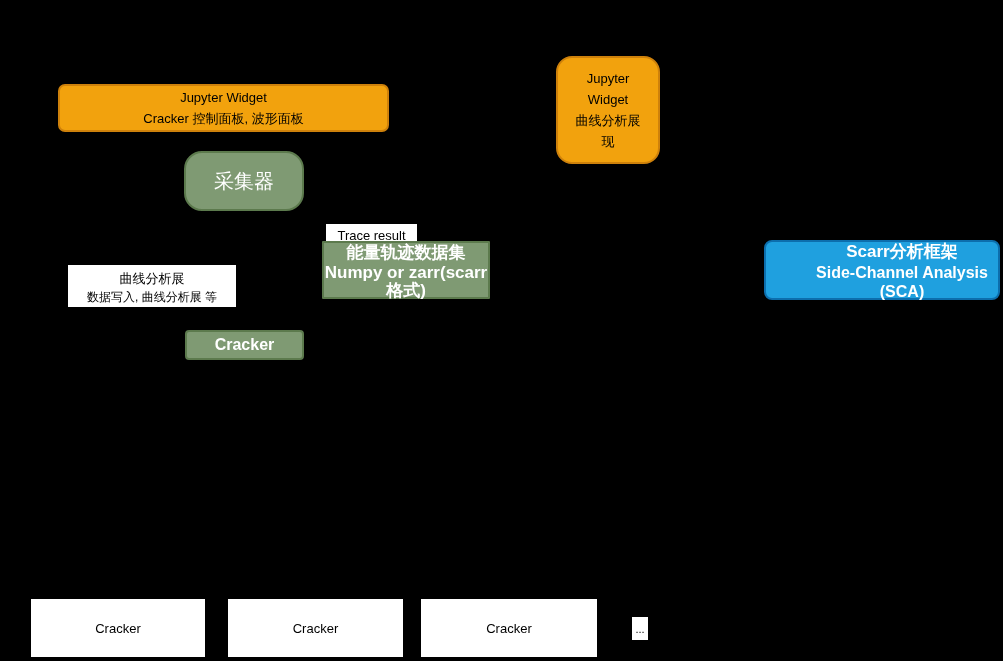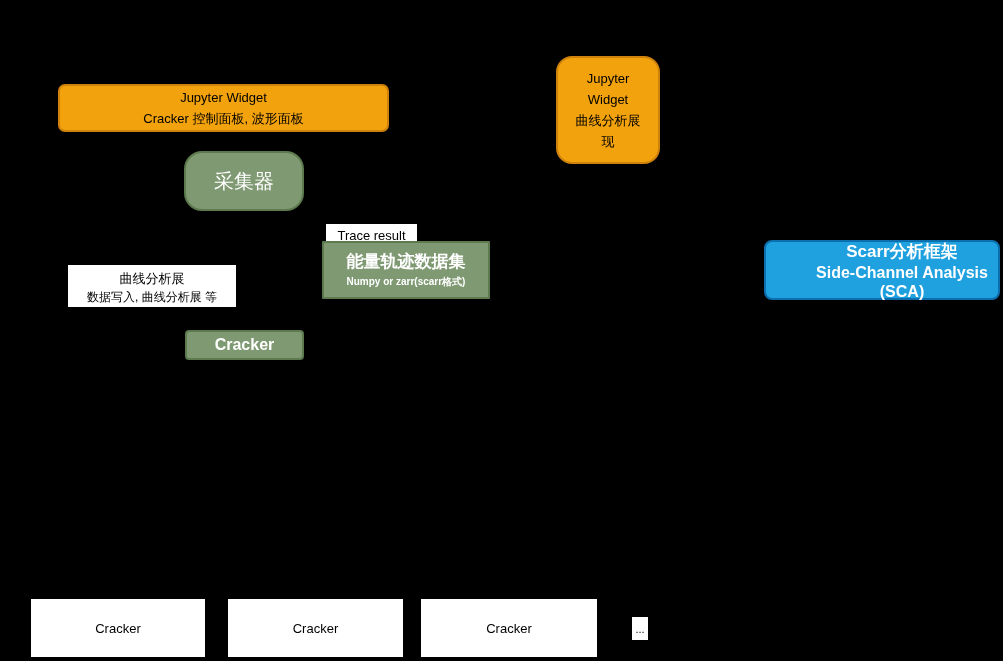--- a/index.html
+++ b/index.html
@@ -40,21 +40,21 @@
     border: 2px solid var(--blue-border);
     color: var(--text-light);
   }
   .chip {
     background: var(--chip-bg);
     color: var(--text-dark);
     margin-top: 28px;
   }
   .fs15 { font-size: 13px; line-height: 21px; }
   .fs12 { font-size: 12px; line-height: 16px; }
-  .fs13b { font-size: 10px; line-height: 18px; font-weight: bold; }
+  .fs13b { font-size: 17px; line-height: 18px; font-weight: bold; }
   .fs14b { font-size: 16px; line-height: 19px; font-weight: bold; }
   .fs17b { font-size: 17px; line-height: 23px; font-weight: bold; }
   .fs16b { font-size: 16px; line-height: 20px; font-weight: bold; }
   .fs20 { font-size: 20px; line-height: 26px; }
   .fs11 { font-size: 11px; line-height: 12px; }
 </style>
 </head>
 <body>
 
 <div class="stage">

